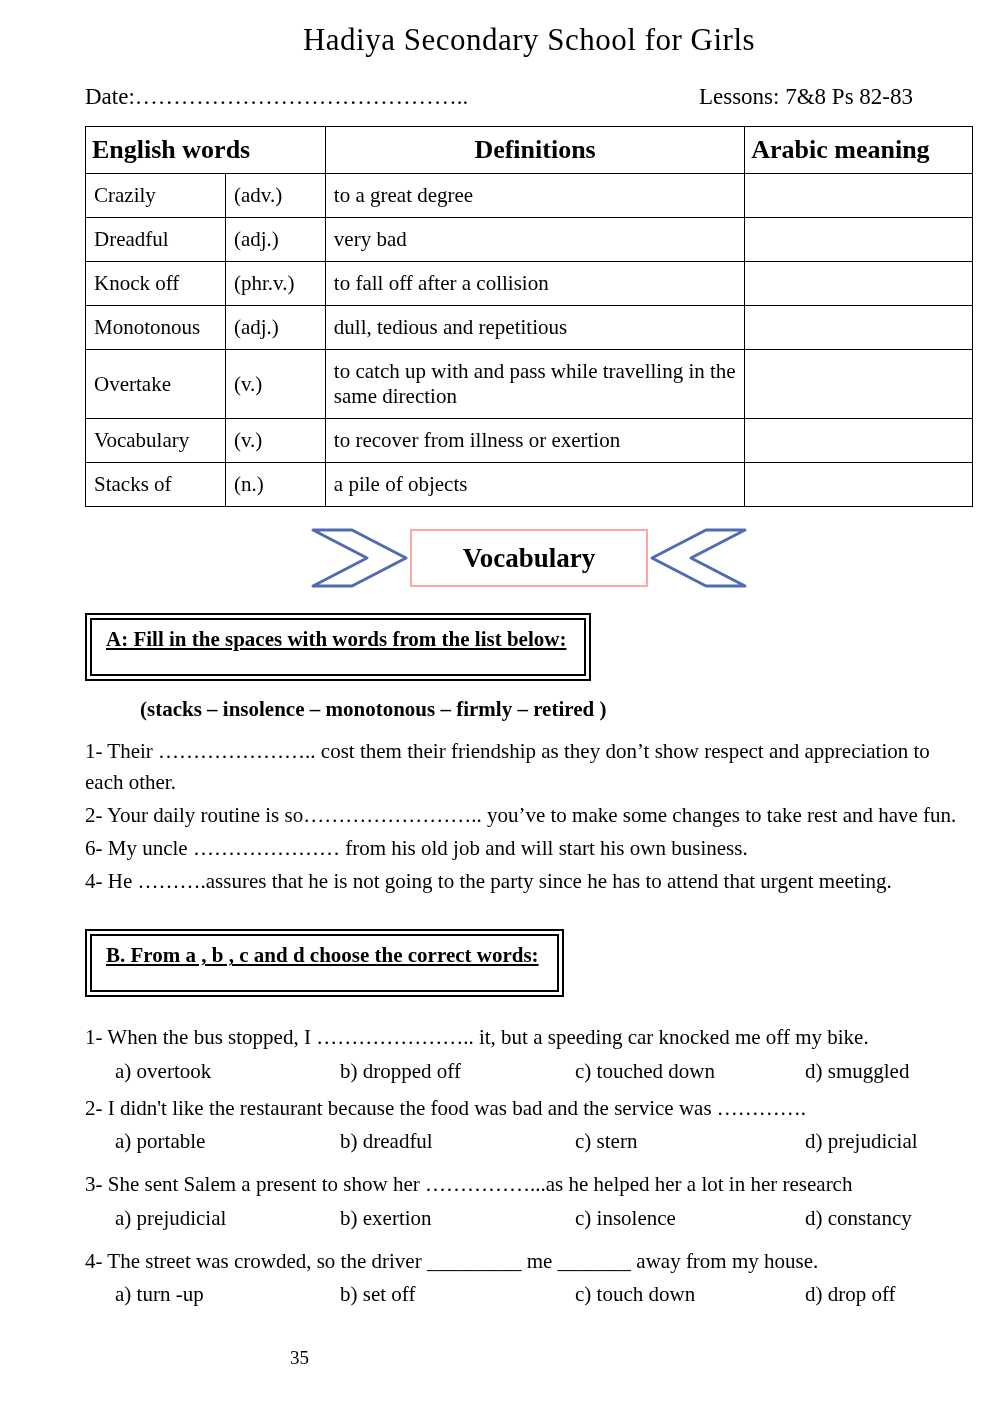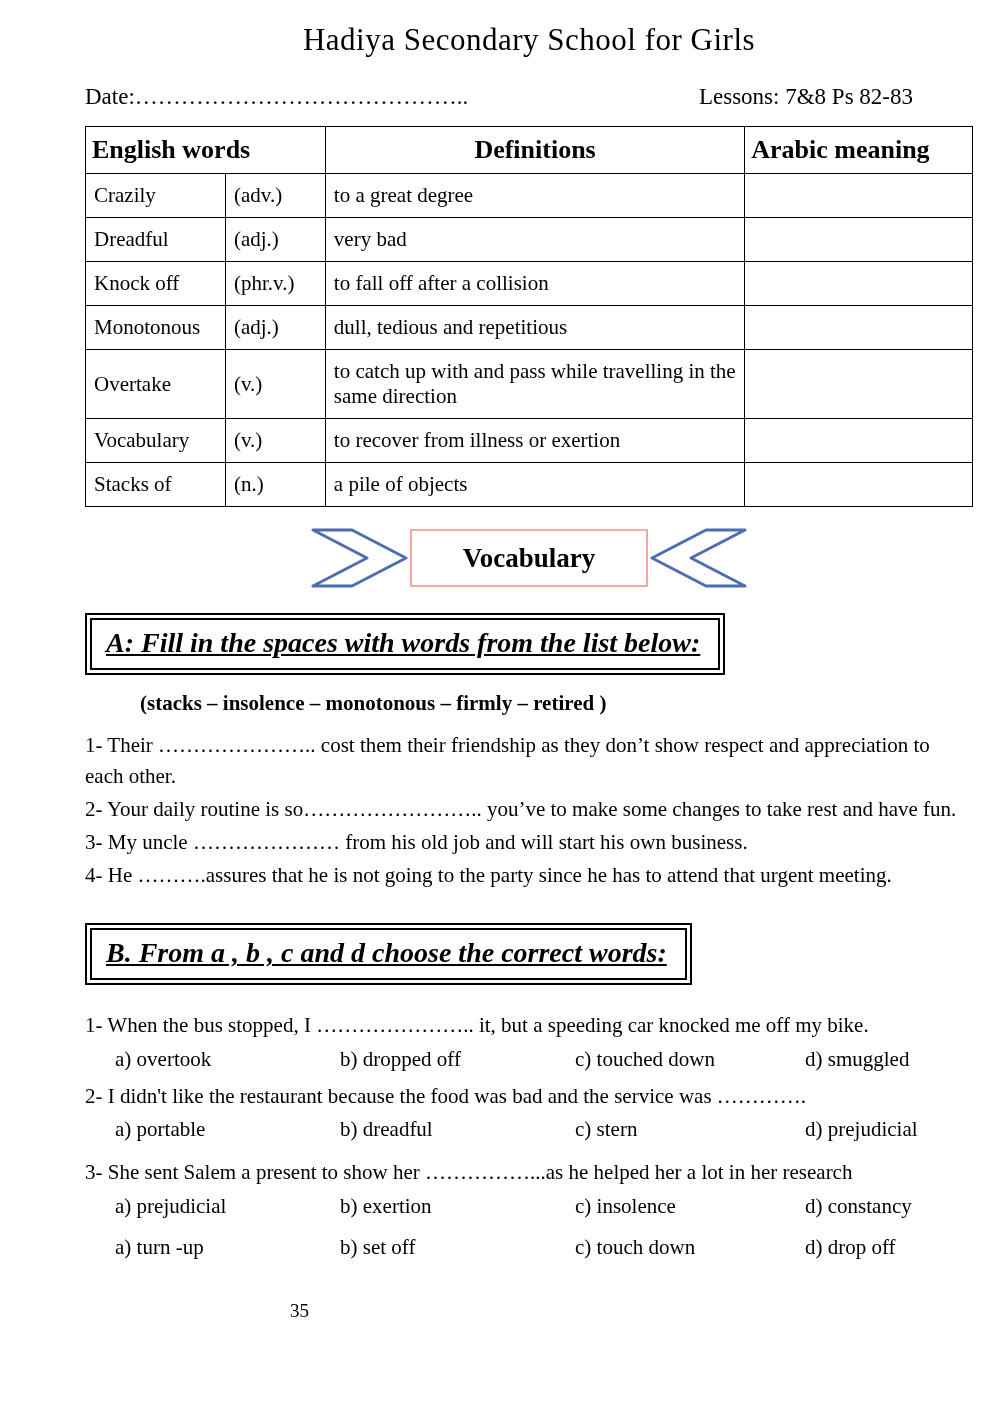--- a/index.html
+++ b/index.html
@@ -72,24 +72,23 @@
   }
 
   .section-box-outer {
     display:inline-block;
     border:2px solid #000;
     padding:3px;
     margin:10px 0 10px 0;
   }
   .section-box-inner {
     border:2px solid #000;
-    padding:7px 18px 9px 14px;
-    font-size:28px;
-    font-weight:bold;
-    font-style:italic;
+    padding:7px 18px 22px 14px;
+    font-size:21px;
+    font-weight:bold;
     text-decoration:underline;
   }
 
   .word-list {
     font-size:21px;
     font-weight:bold;
     margin:6px 0 14px 55px;
   }
 
   .fill-items p {
@@ -199,21 +198,21 @@
 
   <div class="section-box-outer">
     <div class="section-box-inner">A: Fill in the spaces with words from the list below:</div>
   </div>
 
   <div class="word-list">(stacks – insolence – monotonous – firmly – retired )</div>
 
   <div class="fill-items">
     <p>1- Their ………………….. cost them their friendship as they don’t show respect and appreciation to each other.</p>
     <p>2- Your daily routine is so…………………….. you’ve to make some changes to take rest and have fun.</p>
-    <p>3- My uncle ………………… from his old job and will start his own business.</p>
+    <p>6- My uncle ………………… from his old job and will start his own business.</p>
     <p>4- He ……….assures that he is not going to the party since he has to attend that urgent meeting.</p>
   </div>
 
   <div class="section-b">
     <div class="section-box-outer">
       <div class="section-box-inner">B. From a , b , c and d choose the correct words:</div>
     </div>
 
     <div class="question q-gap">
       <div class="prompt">1- When the bus stopped, I ………………….. it, but a speeding car knocked me off my bike.</div>
@@ -239,20 +238,21 @@
       <div class="prompt">3- She sent Salem a present to show her ……………...as he helped her a lot in her research</div>
       <div class="options">
         <span>a) prejudicial</span>
         <span>b) exertion</span>
         <span>c) insolence</span>
         <span>d) constancy</span>
       </div>
     </div>
 
     <div class="question q-gap">
+      <div class="prompt">4- The street was crowded, so the driver _________ me _______ away from my house.</div>
       <div class="options">
         <span>a) turn -up</span>
         <span>b) set off</span>
         <span>c) touch down</span>
         <span>d) drop off</span>
       </div>
     </div>
   </div>
 
   <div class="page-number">35</div>

